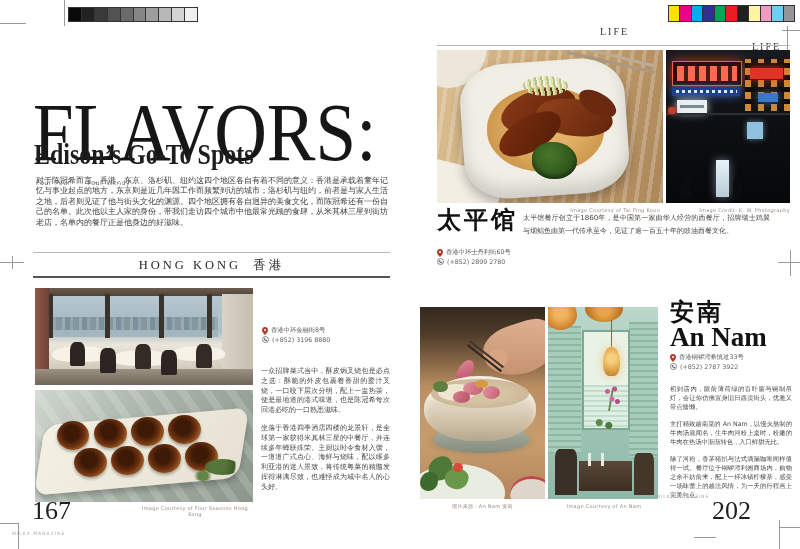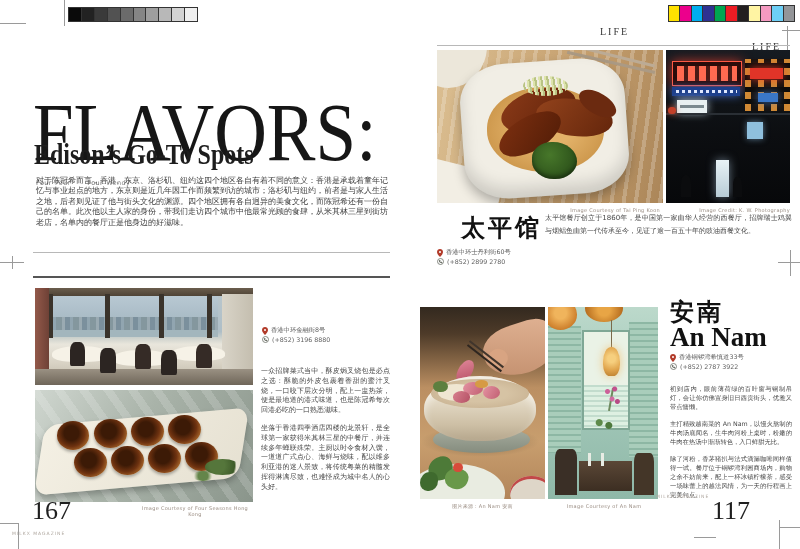--- a/index.html
+++ b/index.html
@@ -31,21 +31,21 @@
   .rname{position:absolute;margin:0;font-family:"DejaVu Sans",sans-serif;font-weight:bold;
          font-size:24px;letter-spacing:3px;color:#111;line-height:1;}
   .rname-en{position:absolute;margin:0;font-family:"Liberation Serif",serif;font-weight:bold;
             font-size:27px;color:#111;line-height:1;letter-spacing:0;}
   .meta{position:absolute;display:flex;align-items:center;gap:3px;
         font:6.3px "DejaVu Sans",sans-serif;color:#5d5d5d;}
   .meta svg{flex:0 0 auto;}
   .copy{position:absolute;font-family:"DejaVu Sans",sans-serif;color:#474747;text-align:justify;}
   .copy p{margin:0 0 8px 0;}
   .copy.lkh{left:261px;top:367px;width:129px;font-size:7px;line-height:9.8px;}
-  .copy.tpk{left:545px;top:212px;width:247px;font-size:7px;line-height:13px;}
+  .copy.tpk{left:523px;top:212px;width:247px;font-size:7px;line-height:13px;}
   .copy.anm{left:670px;top:384px;width:122px;font-size:6.3px;line-height:9px;}
   .cap{position:absolute;font:5px "DejaVu Sans",sans-serif;color:#9a8d83;letter-spacing:.3px;}
   .hdr{position:absolute;font-size:10px;letter-spacing:2px;color:#3a3a3a;}
   
   figure{margin:0;}
   .photo{position:absolute;overflow:hidden;background:#ccc;}
   .photo div{position:absolute;}
   .ph1{left:35px;top:288px;width:218px;height:97px;
        background:linear-gradient(180deg,#8c8477 0,#6e675c 6%,#b9c6cc 7%,#aebec7 45%,#cfd3cd 52%,#e9e6dc 58%,#d8d2c4 78%,#b8b0a0 100%);}
   .ph2{left:35px;top:390px;width:218px;height:112px;
@@ -107,20 +107,23 @@
   <h2 class="subtitle">Edison’s Go-To Spots</h2>
 
   <div class="byline">
     <b>Four</b><span>Four</span><span class="gap"></span>
     <b>Four</b><span>Wendy</span>
   </div>
 
   <p class="intro">对于陈冠希而言，香港、东京、洛杉矶、纽约这四个地区各自有着不同的意义：香港是承载着童年记忆与事业起点的地方，东京则是近几年因工作而频繁到访的城市；洛杉矶与纽约，前者是与家人生活之地，后者则见证了他与街头文化的渊源。四个地区拥有各自迥异的美食文化，而陈冠希还有一份自己的名单。此次他以主人家的身份，带我们走访四个城市中他最常光顾的食肆，从米其林三星到街坊老店，名单内的餐厅正是他身边的好滋味。</p>
 
   <div class="rule" style="left:33px;top:252px;width:357px;"></div>
+  <div class="hk-label">
+    <span>HONG KONG</span>&nbsp;&nbsp;<span>香港</span>
+  </div>
   <div class="rule dark" style="left:33px;top:276px;width:357px;"></div>
 
   <figure class="photo ph1">
     <div style="top:0;left:0;right:0;height:8%;background:linear-gradient(180deg,#6a5d4d,#4e4336);"></div>
     <div style="left:6%;top:8%;width:78%;height:42%;background:linear-gradient(#b8c8d2,#9db1bc);"></div>
     <div style="left:6%;top:30%;width:78%;height:13%;background:repeating-linear-gradient(90deg,#7b909d 0 5px,#91a5b0 5px 8px,#84979e 8px 14px,#9aaab2 14px 17px);"></div>
     <div style="left:6%;top:43%;width:78%;height:8%;background:#a3b6bd;"></div>
     <div style="left:6%;top:6%;width:5px;height:46%;background:#3a332b;"></div>
     <div style="left:32%;top:6%;width:5px;height:46%;background:#3a332b;"></div>
     <div style="left:57%;top:6%;width:5px;height:46%;background:#3a332b;"></div>
@@ -216,21 +219,21 @@
     <div style="right:22%;top:47%;width:13%;height:11%;background:#8fc0de;box-shadow:0 0 6px rgba(140,190,230,.6);"></div>
     <div style="left:2%;top:37%;width:6%;height:5%;background:#c2402a;box-shadow:0 0 6px rgba(230,80,50,.8);border-radius:50%;"></div>
     <div style="left:40%;bottom:4%;width:11%;height:24%;background:linear-gradient(#e8f2f6,#b8ccd6);box-shadow:0 0 10px rgba(200,230,255,.5);"></div>
     <div style="left:12%;bottom:4%;width:8%;height:14%;background:#0b0c0e;border-radius:40% 40% 0 0;"></div>
     <div style="left:54%;bottom:4%;width:7%;height:13%;background:#0b0c0e;border-radius:40% 40% 0 0;"></div>
   </figure>
 
   <div class="cap" style="left:460px;top:207px;width:200px;text-align:right;">Image Courtesy of Tai Ping Koon</div>
   <div class="cap" style="left:640px;top:207px;width:150px;text-align:right;">Image Credit: K. W. Photography</div>
 
-  <h3 class="rname" style="left:437px;top:216px;margin-left:24px;">太平馆</h3>
+  <h3 class="rname" style="left:437px;top:208px;">太平馆</h3>
   <div class="meta" style="left:437px;top:248px;">
     <svg width="6" height="8" viewBox="0 0 6 8">
         <path d="M3 0C1.3 0 0 1.3 0 3c0 2.2 3 5 3 5s3-2.8 3-5C6 1.3 4.7 0 3 0z" fill="#b23b2a"></path>
         <circle cx="3" cy="2.9" r="1" fill="#fff"></circle>
       </svg>
     <span>香港中环士丹利街60号</span>
   </div>
   <div class="meta" style="left:437px;top:258px;">
     <svg width="7" height="7" viewBox="0 0 7 7">
         <circle cx="3.5" cy="3.5" r="3" fill="none" stroke="#6b6f66" stroke-width=".8"></circle>
@@ -306,16 +309,16 @@
       </svg>
     <span>(+852) 2787 3922</span>
   </div>
 
   <div class="copy anm">
     <p>初到店内，眼前薄荷绿的百叶窗与铜制吊灯，会让你仿佛置身旧日西贡街头，优雅又带点慵懒。</p>
     <p>主打精致越南菜的 An Nam，以慢火熬制的牛肉汤底闻名，生牛肉河粉上桌时，粉嫩的牛肉在热汤中渐渐转色，入口鲜甜无比。</p>
     <p>除了河粉，香茅猪扒与法式滴漏咖啡同样值得一试。餐厅位于铜锣湾利园商场内，购物之余不妨前来，配上一杯冰镇柠檬茶，感受一场味蕾上的越法风情，为一天的行程画上完美句点。</p>
   </div>
 
-  <div class="pagenum" style="left:712px;top:496px;">117</div>
+  <div class="pagenum" style="left:712px;top:496px;">202</div>
   <div class="slug" style="left:656px;top:494px;">MILKX MAGAZINE</div>
 
 </div>
 
 </body></html>

